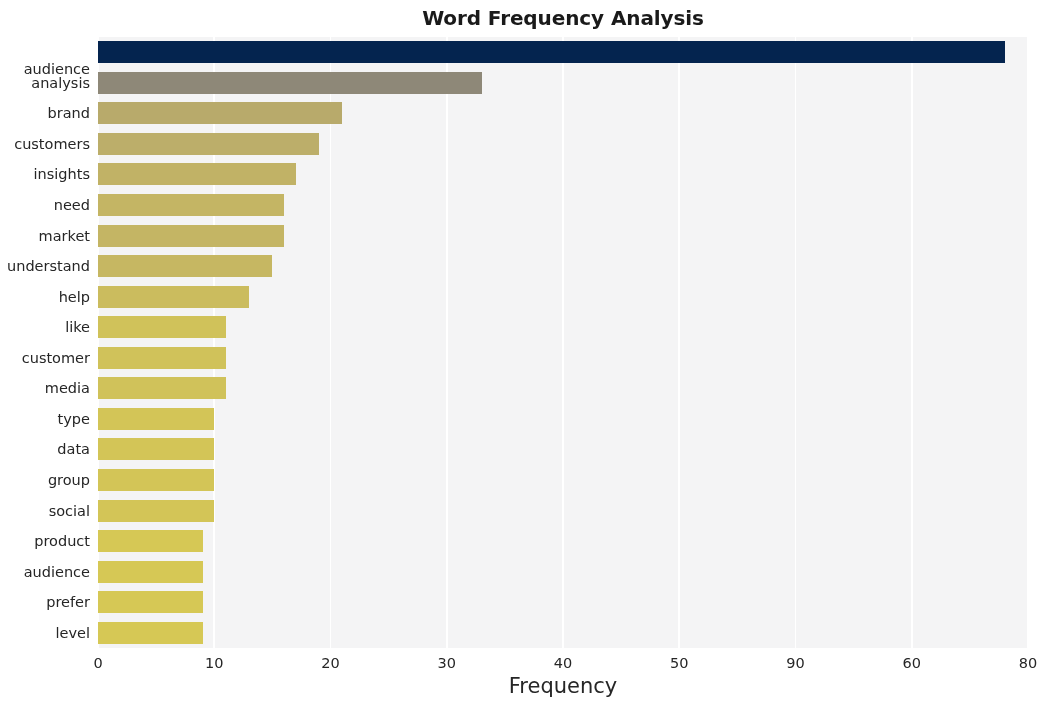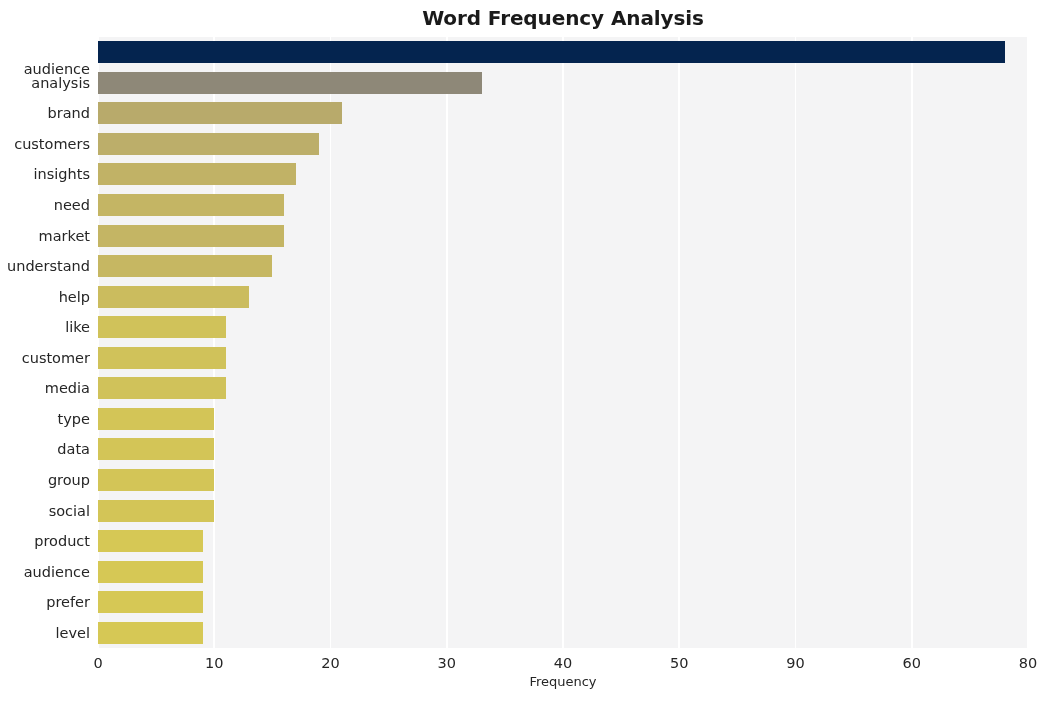--- a/index.html
+++ b/index.html
@@ -106,21 +106,21 @@
     white-space: nowrap;
     line-height: 1;
   }
 
   #x-axis-title {
     position: absolute;
     left: 98px;
     top: 674px;
     width: 930px;
     text-align: center;
-    font-size: 13px;
+    font-size: 21px;
     color: #262626;
     font-family: "DejaVu Sans", sans-serif;
   }
 </style>
 </head>
 <body>
 
 <div id="figure">
 
   <div id="chart-title">Word Frequency Analysis</div>

